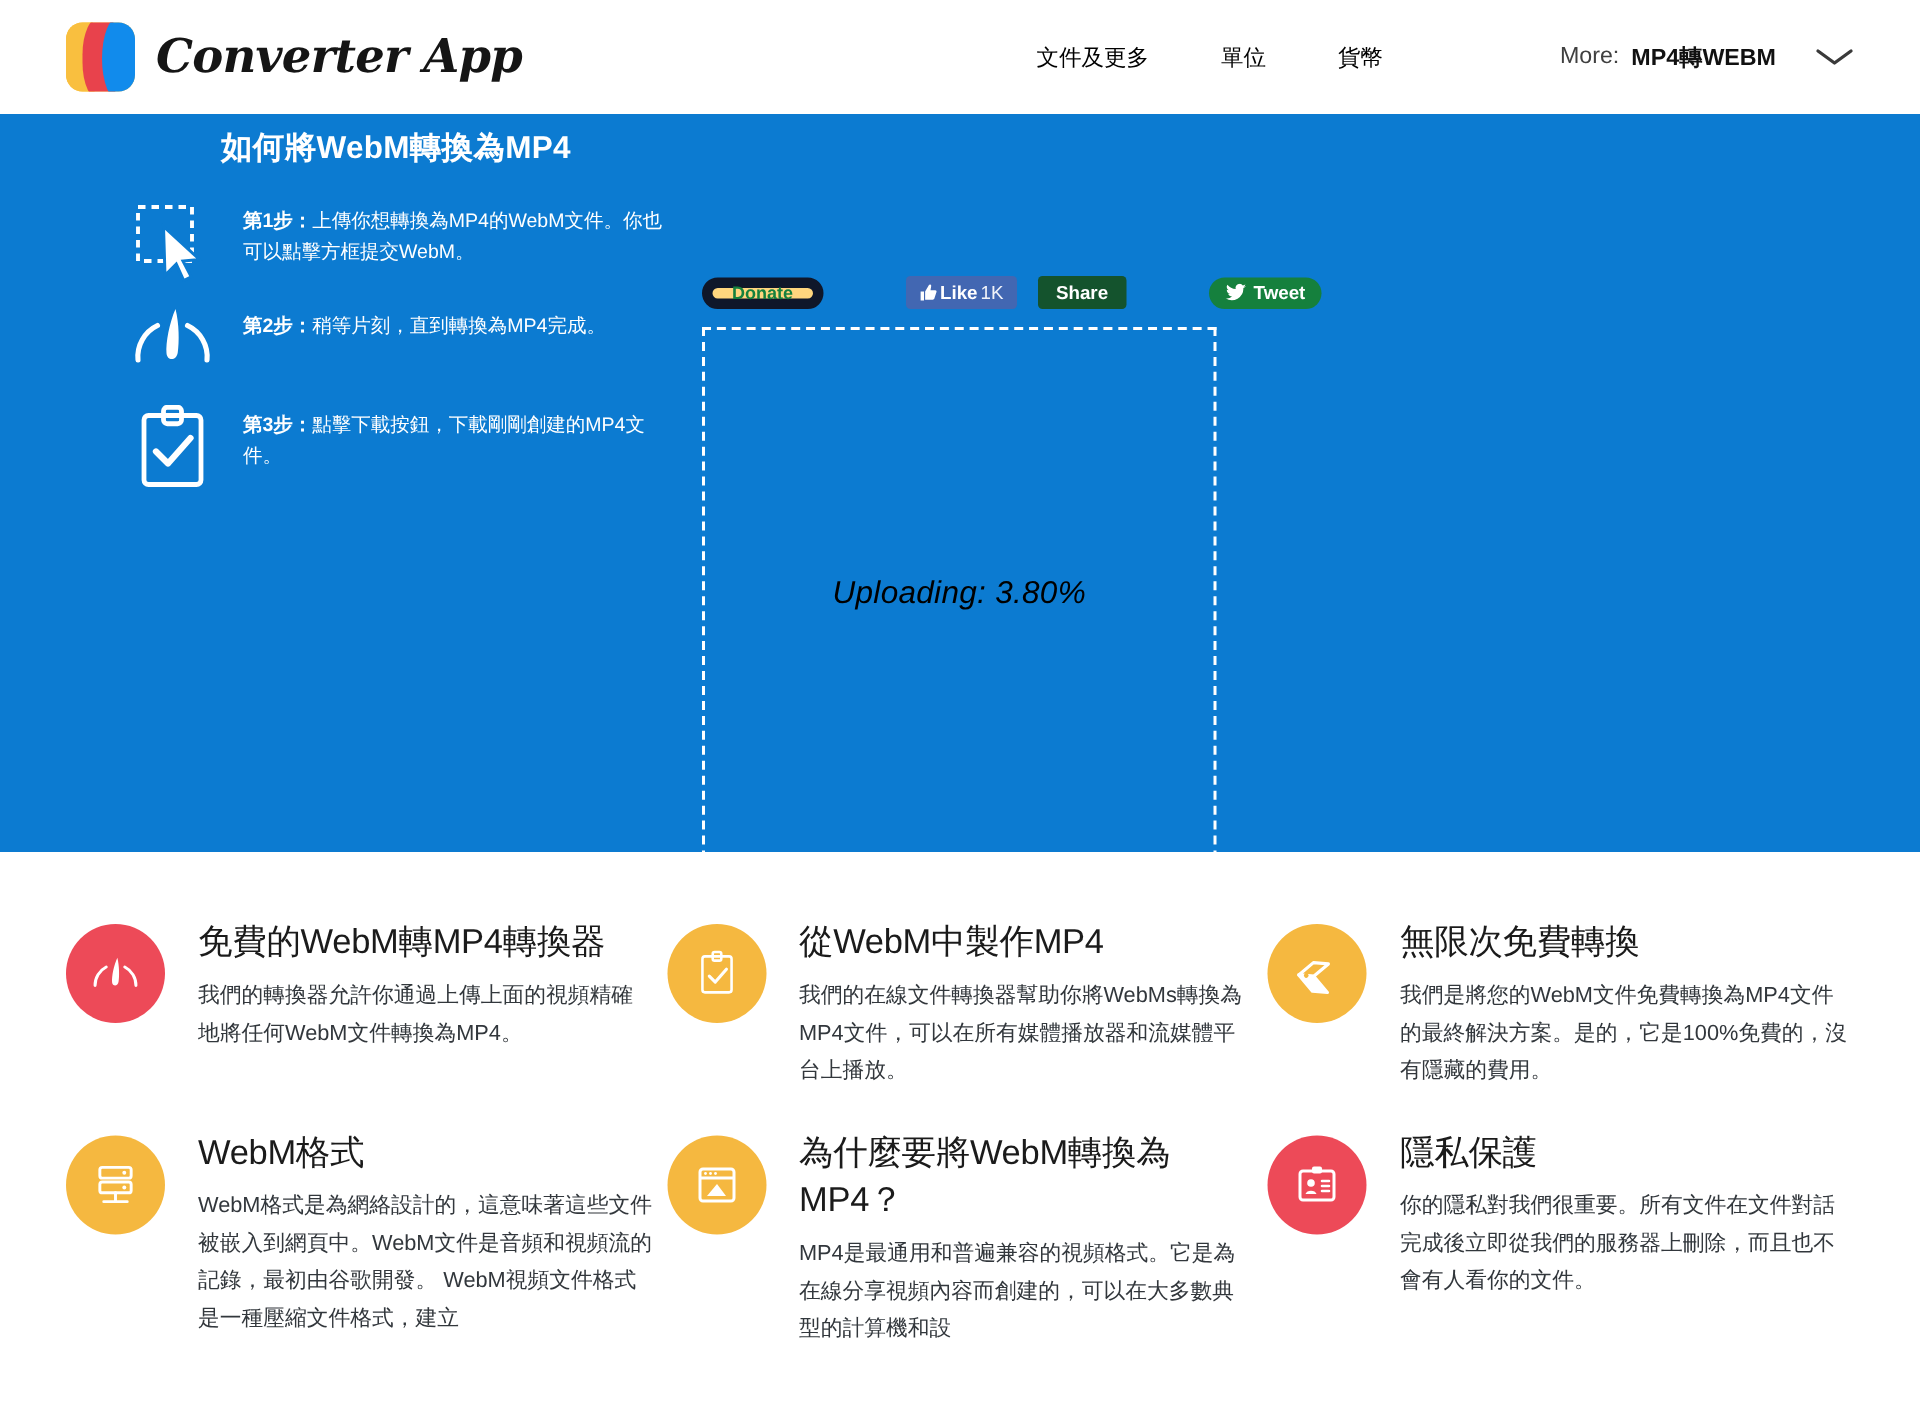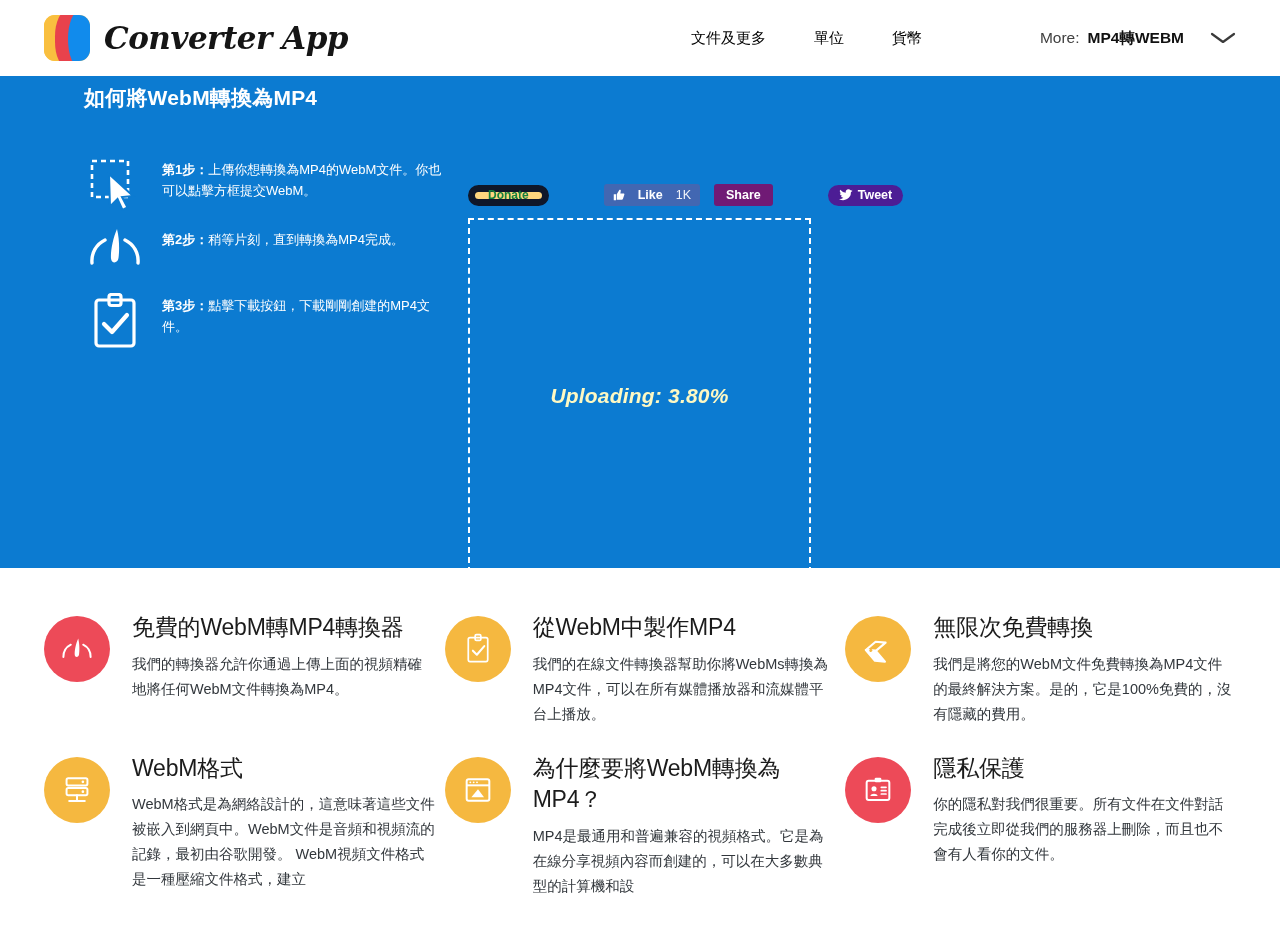--- a/index.html
+++ b/index.html
@@ -137,22 +137,22 @@
   .howto {
     position: absolute;
     left: 84px;
     top: 8px;
     width: 360px;
   }
   .howto-title {
     font-size: 21px;
     font-weight: 700;
     letter-spacing: 0.2px;
-    text-align: left;
-    margin-bottom: 43px;
+    text-align: center;
+    margin-bottom: 20px;
     white-space: nowrap;
   }
 
   .step {
     display: flex;
     align-items: flex-start;
     gap: 16px;
     margin-bottom: 22px;
   }
   .step-icon {
@@ -195,44 +195,44 @@
     align-items: center;
     cursor: pointer;
     font-family: inherit;
   }
   .fb-like {
     background: #4267b2;
     border-radius: 3px;
     height: 22px;
     display: flex;
     align-items: center;
-    gap: 13px;
+    gap: 2px;
     padding: 0 9px;
     color: #fff;
     font-size: 12.5px;
     cursor: pointer;
     margin-left: 45px;
   }
   .fb-like .count { font-weight: 400; opacity: .92; }
   .fb-like .lbl { font-weight: 700; }
   .fb-share {
-    background: #701a75;
+    background: #14532d;
     border-radius: 3px;
     height: 22px;
     display: flex;
     align-items: center;
     padding: 0 12px;
     color: #fff;
     font-size: 12.5px;
     font-weight: 700;
     cursor: pointer;
     margin-left: 4px;
   }
   .tw-tweet {
-    background: #4c1d95;
+    background: #15803d;
     border-radius: 11px;
     height: 21px;
     display: flex;
     align-items: center;
     gap: 5px;
     padding: 0 11px;
     color: #fff;
     font-size: 12.5px;
     font-weight: 700;
     cursor: pointer;
@@ -247,23 +247,23 @@
     width: 343px;
     height: 355px;
     border: 2px dashed #ffffff;
     display: flex;
     align-items: center;
     justify-content: center;
     cursor: pointer;
   }
   .upload-status {
     font-size: 21px;
-    font-weight: 700;
+    font-weight: 400;
     font-style: italic;
-    color: #fef9c3;
+    color: #000000;
     letter-spacing: 0.2px;
   }
 
   
   .features {
     background: #ffffff;
     padding: 28px 44px 0 44px;
   }
   .feature-grid {
     display: grid;

